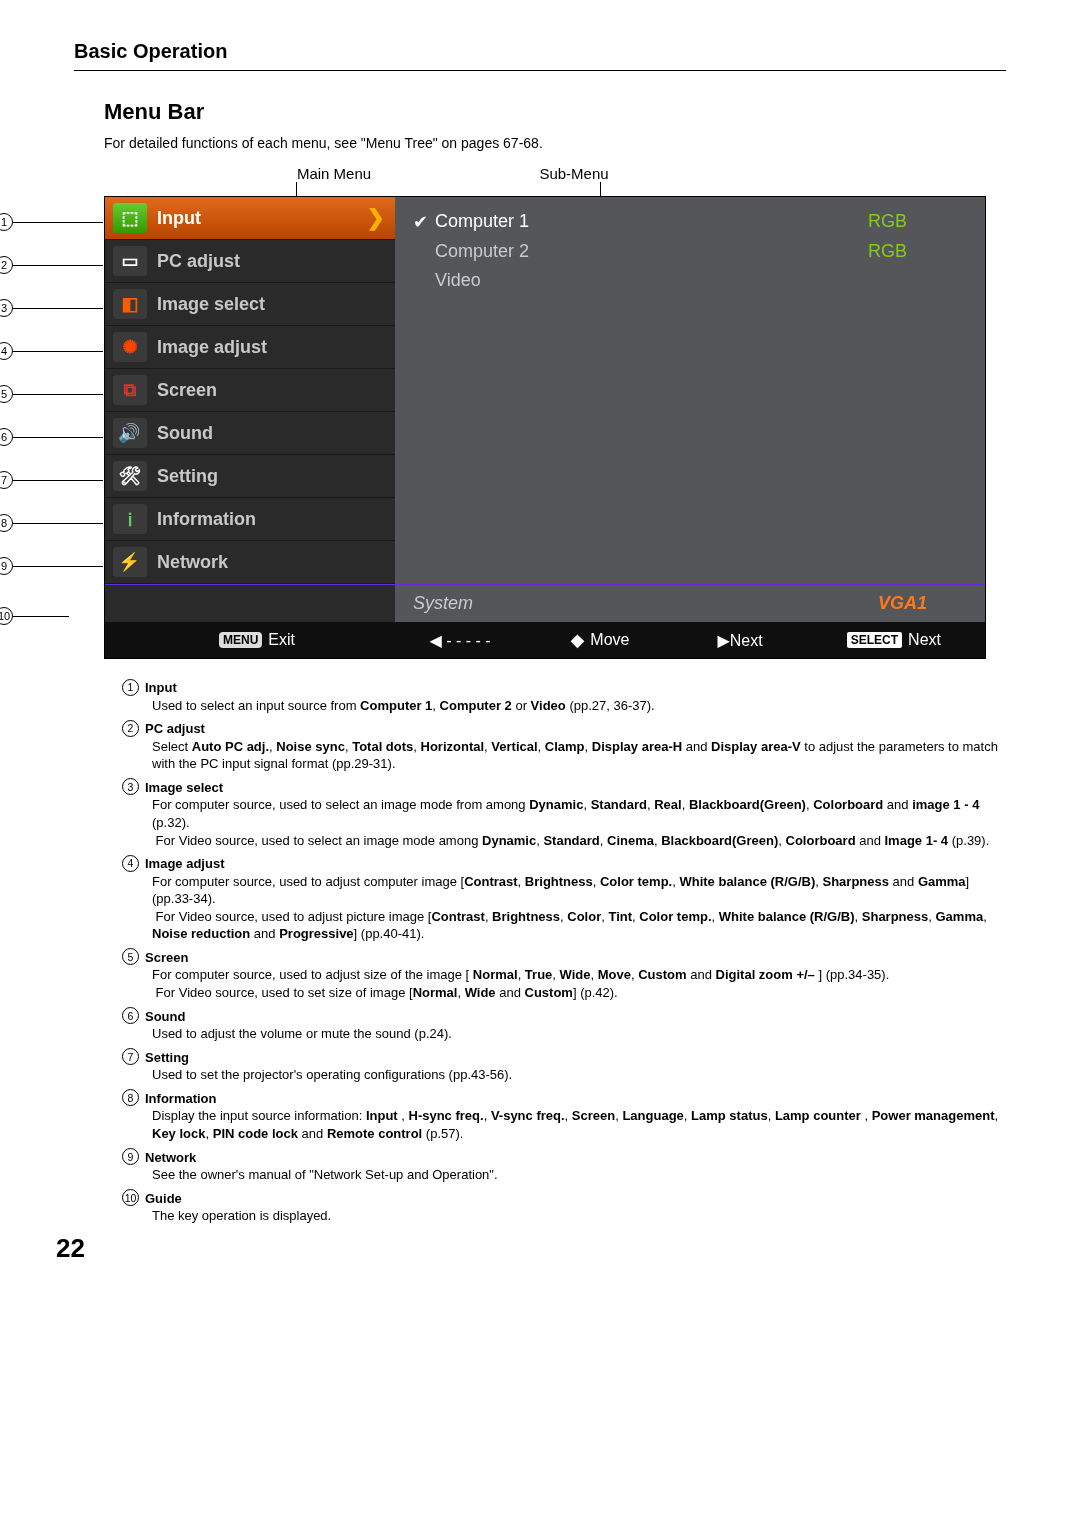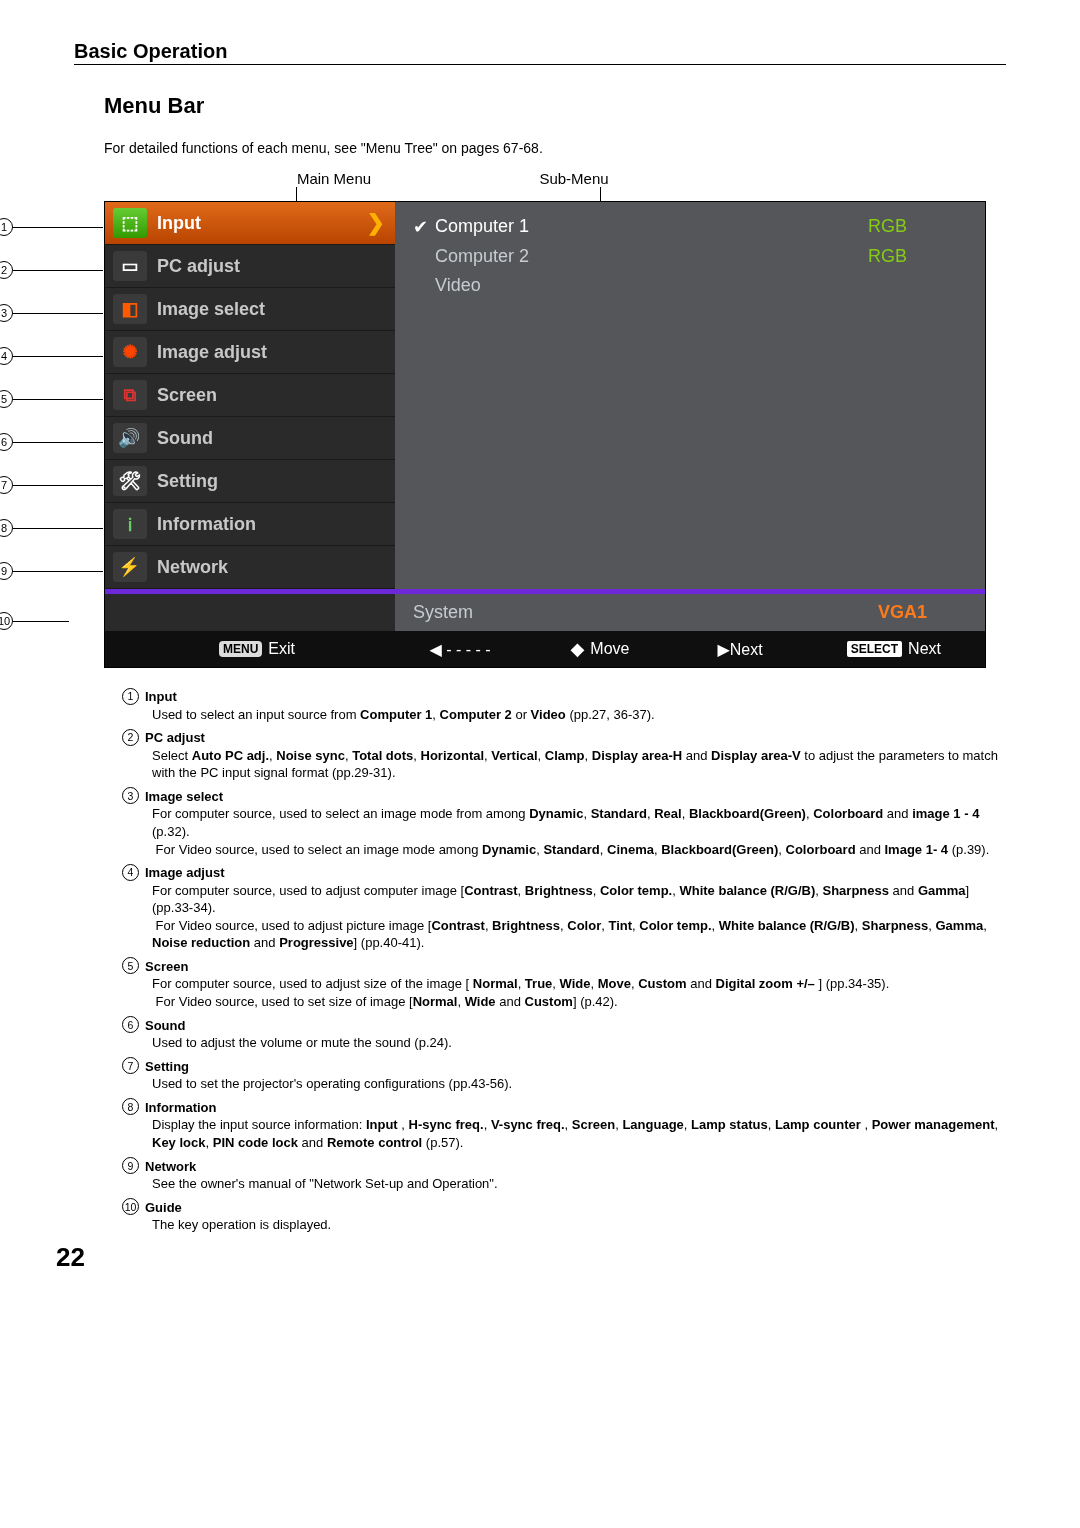--- a/index.html
+++ b/index.html
@@ -11,28 +11,28 @@
     width: 1080px;
   }
   .page {
     padding: 40px 74px 30px 74px;
     box-sizing: border-box;
   }
   .section-title {
     font-size: 20px;
     font-weight: bold;
     border-bottom: 1px solid #000;
-    padding-bottom: 1px;
+    padding-bottom: 7px;
     margin-bottom: 28px;
   }
   .heading {
     font-size: 22px;
     font-weight: bold;
     margin-left: 30px;
-    margin-bottom: 21px;
+    margin-bottom: 10px;
   }
   .intro {
     font-size: 14px;
     margin-left: 30px;
     margin-bottom: 14px;
   }
   .menu-labels {
     display:flex;
     font-size: 15px;
     margin-left: 120px;
@@ -98,21 +98,22 @@
     padding: 4px 0;
   }
   .sub-item .check { width:22px; color:#fff; }
   .sub-item .sub-label { flex:1; }
   .sub-item .sub-val { color:#84cc16; }
   .sub-item.active .sub-label, .sub-item.active .check { color:#fff; }
   .sub-item .spacer-right{ width:60px;}
 
   .system-row {
     display:flex;
-    border-top:5px solid #6d28d9;
+    border-top:1px solid #6d28d9;
+    font-style:italic;
   }
   .system-row .sys-left {
     width:290px; background:#2a2a2a;
   }
   .system-row .sys-right {
     flex:1;
     display:flex;
     background:#555659;
     align-items:center;
     padding: 8px 18px;

